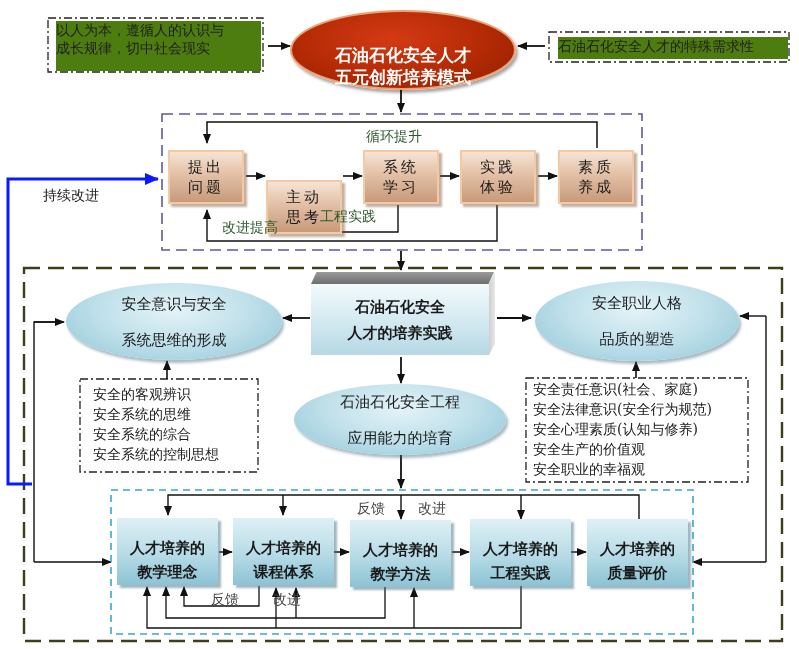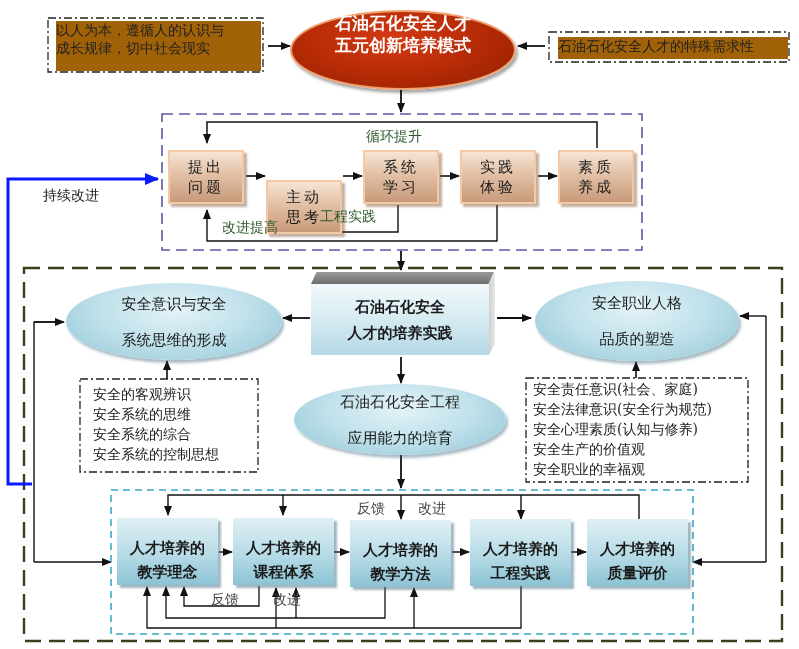--- a/index.html
+++ b/index.html
@@ -1,27 +1,27 @@
 <!DOCTYPE html>
 <html><head>
 <meta charset="utf-8">
 <style>
   html, body { margin: 0; padding: 0; background: #ffffff; }
   body { width: 799px; height: 649px; position: relative; overflow: hidden;
          font-family: "DejaVu Serif", "Liberation Serif", serif; color: #1a1a1a; }
   .abs { position: absolute; }
   svg.lines { position: absolute; left: 0; top: 0; width: 799px; height: 649px; pointer-events: none; }
-  .note { position: absolute; border: 1.5px dashed #222; background: #a16207; font-size: 14px; line-height: 18px;
+  .note { position: absolute; border: 1.5px dashed #222; background: #4d7c0f; font-size: 14px; line-height: 18px;
           color: #222; box-sizing: border-box; border-style: dashed; }
   .note.dashdot { border: none; }
   .note-text { white-space: pre-line; }
   .title-ellipse { position: absolute; left: 290px; top: 10px; width: 222px; height: 76px; border-radius: 50%;
      background: radial-gradient(ellipse at 45% 35%, #d43a14 0%, #b32a05 55%, #8e1f00 100%);
      border: 2px solid #f0a070; box-shadow: 2px 3px 3px rgba(0,0,0,0.35);
-     display: flex; align-items: flex-start; justify-content: center; text-align: center; }
+     display: flex; align-items: flex-end; justify-content: center; text-align: center; }
   .title-ellipse span { color: #fff; font-family: "DejaVu Sans", "Liberation Sans", sans-serif; font-weight: bold;
      font-size: 17px; line-height: 22px; white-space: pre-line; }
   .step { position: absolute; width: 76px; height: 54px; box-sizing: border-box;
      background: linear-gradient(180deg, #f6e4d4 0%, #e2c0a6 45%, #c89a7a 100%);
      border: 2px solid #f5c9a4; box-shadow: 3px 3px 2px rgba(120,80,50,0.45);
      display: flex; align-items: center; justify-content: center; text-align: center; }
   .step span { font-size: 15px; line-height: 20px; font-weight: normal; letter-spacing: 3px; white-space: pre-line; }
   .green-label { position: absolute; color: #2e5a2e; font-size: 14px; }
   .plain-label { position: absolute; color: #222; font-size: 14px; }
   .blue-ellipse { position: absolute; border-radius: 50%; box-sizing: border-box;

